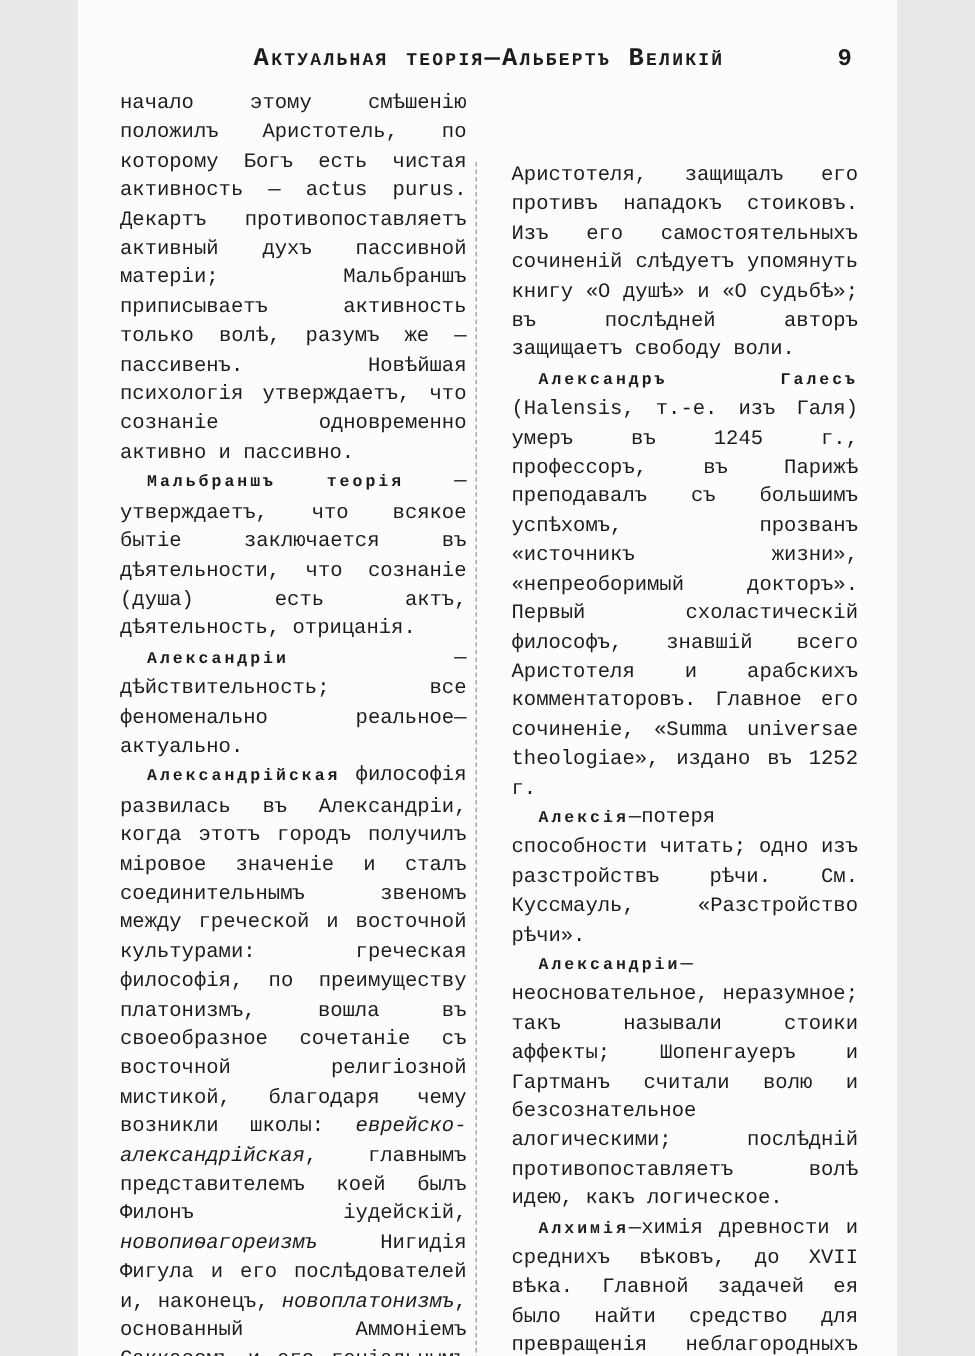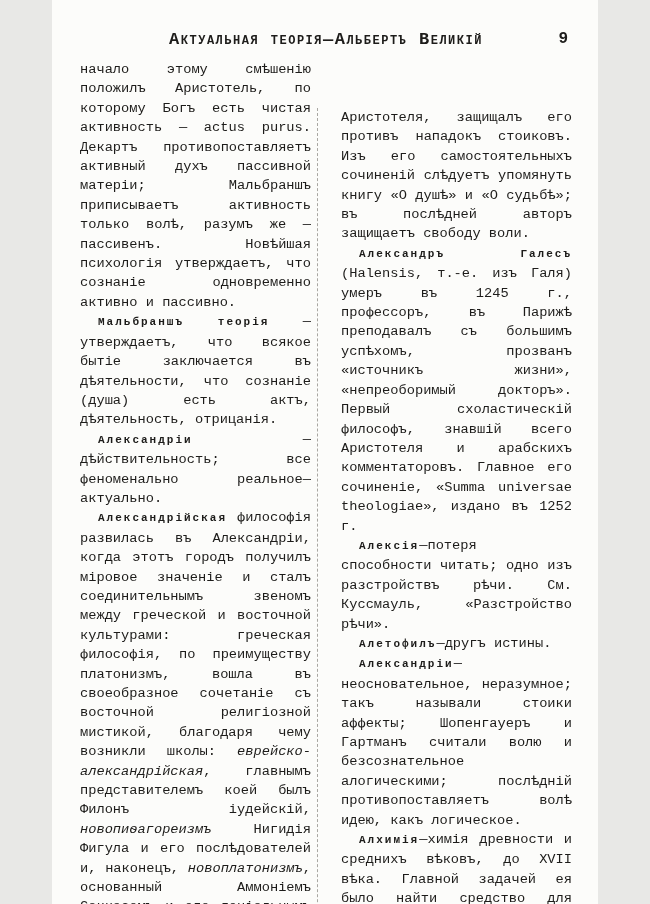--- a/index.html
+++ b/index.html
@@ -84,18 +84,17 @@
     <div class="col col-left" id="col-left">
         <p class="para no-indent"><span>начало этому смѣшенію положилъ Аристотель, по которому Богъ есть чистая активность — actus purus. Декартъ противопоставляетъ активный духъ пассивной матеріи; Мальбраншъ приписываетъ активность только волѣ, разумъ же — пассивенъ. Новѣйшая психологія утверждаетъ, что сознаніе одновременно активно и пассивно.</span></p>
         <p class="para"><span class="headword">Мальбраншъ теорія</span><span> — утверждаетъ, что всякое бытіе заключается въ дѣятельности, что сознаніе (душа) есть актъ, дѣятельность, отрицанія.</span></p>
         <p class="para"><span class="headword">Александріи</span><span> — дѣйствительность; все феноменально реальное—актуально.</span></p>
         <p class="para"><span class="headword">Александрійская</span><span> философія развилась въ Александріи, когда этотъ городъ получилъ міровое значеніе и сталъ соединительнымъ звеномъ между греческой и восточной культурами: греческая философія, по преимуществу платонизмъ, вошла въ своеобразное сочетаніе съ восточной религіозной мистикой, благодаря чему возникли школы: </span><span class="em">еврейско-александрійская</span><span>, главнымъ представителемъ коей былъ Филонъ іудейскій, </span><span class="em">новопиѳагореизмъ</span><span> Нигидія Фигула и его послѣдователей и, наконецъ, </span><span class="em">новоплатонизмъ</span><span>, основанный Аммоніемъ Саккасомъ и его геніальнымъ ученикомъ Плотиномъ. Александрійская школа возникла во время Севера и продолжалась до царствованія Юстиніана; школа существовала въ теченіе четырехъ столѣтій. Основная черта школы — эклектизмъ на почвѣ платоновскаго ученія, которому приданъ мистическій характеръ. Александрійская философія была враждебна христіанству (напр. Плотинъ), но это не помѣшало тому, что ученія этой школы значительно повліяли и на христіанскую философію. Ср. Simon, J. «Histoire de l'école d'Alexandrie». 1845. Vacherot, «Histoire critique de l'école d'Alexandrie», 3 vol. Par. 1846—51. Владиславлевъ М., «Плотинъ». Спб. 1868. Трубецкой кн. С., «Ученіе о Логосѣ въ его исторіи». Москва. 1900.</span></p>
       </div>
     <div class="col col-right" id="col-right">
         <p class="para no-indent"><span>Аристотеля, защищалъ его противъ нападокъ стоиковъ. Изъ его самостоятельныхъ сочиненій слѣдуетъ упомянуть книгу «О душѣ» и «О судьбѣ»; въ послѣдней авторъ защищаетъ свободу воли.</span></p>
         <p class="para"><span class="headword">Александръ Галесъ</span><span> (Halensis, т.-е. изъ Галя) умеръ въ 1245 г., профессоръ, въ Парижѣ преподавалъ съ большимъ успѣхомъ, прозванъ «источникъ жизни», «непреоборимый докторъ». Первый схоластическій философъ, знавшій всего Аристотеля и арабскихъ комментаторовъ. Главное его сочиненіе, «Summa universae theologiae», издано въ 1252 г.</span></p>
         <p class="para"><span class="headword">Алексія</span><span>—потеря способности читать; одно изъ разстройствъ рѣчи. См. Куссмауль, «Разстройство рѣчи».</span></p>
-        <p class="para"><span class="headword">Алетофилъ</span><span>—другъ истины.</span></p>
         <p class="para"><span class="headword">Александріи</span><span>—неосновательное, неразумное; такъ называли стоики аффекты; Шопенгауеръ и Гартманъ считали волю и безсознательное алогическими; послѣдній противопоставляетъ волѣ идею, какъ логическое.</span></p>
         <p class="para"><span class="headword">Алхимія</span><span>—химія древности и среднихъ вѣковъ, до XVII вѣка. Главной задачей ея было найти средство для превращенія неблагородныхъ металловъ въ благородные, а также открыть жизненный эликсиръ. Теоретическимъ основаніемъ А. служило положеніе о единствѣ матеріи и о возможности перехода качествъ одного элемента въ другой. Философскимъ камнемъ назывался тотъ препаратъ, посредствомъ котораго совершается превращеніе металловъ. Родиной А. былъ Египетъ. Отъ александрійскихъ грековъ А. перешла къ арабамъ и отъ нихъ въ западную Европу. Вѣра въ А. не исчезла и до настоящаго времени. Съ исторіей А. можно познакомиться по сочиненіямъ Коппа̀, «Alchemie», и Бертело, «Les origines de l'alchimie», который въ 1889 г. издалъ тексты греческихъ алхимиковъ съ французскимъ переводомъ.</span></p>
       </div>
   </div>
 </div>
 
 </body></html>

